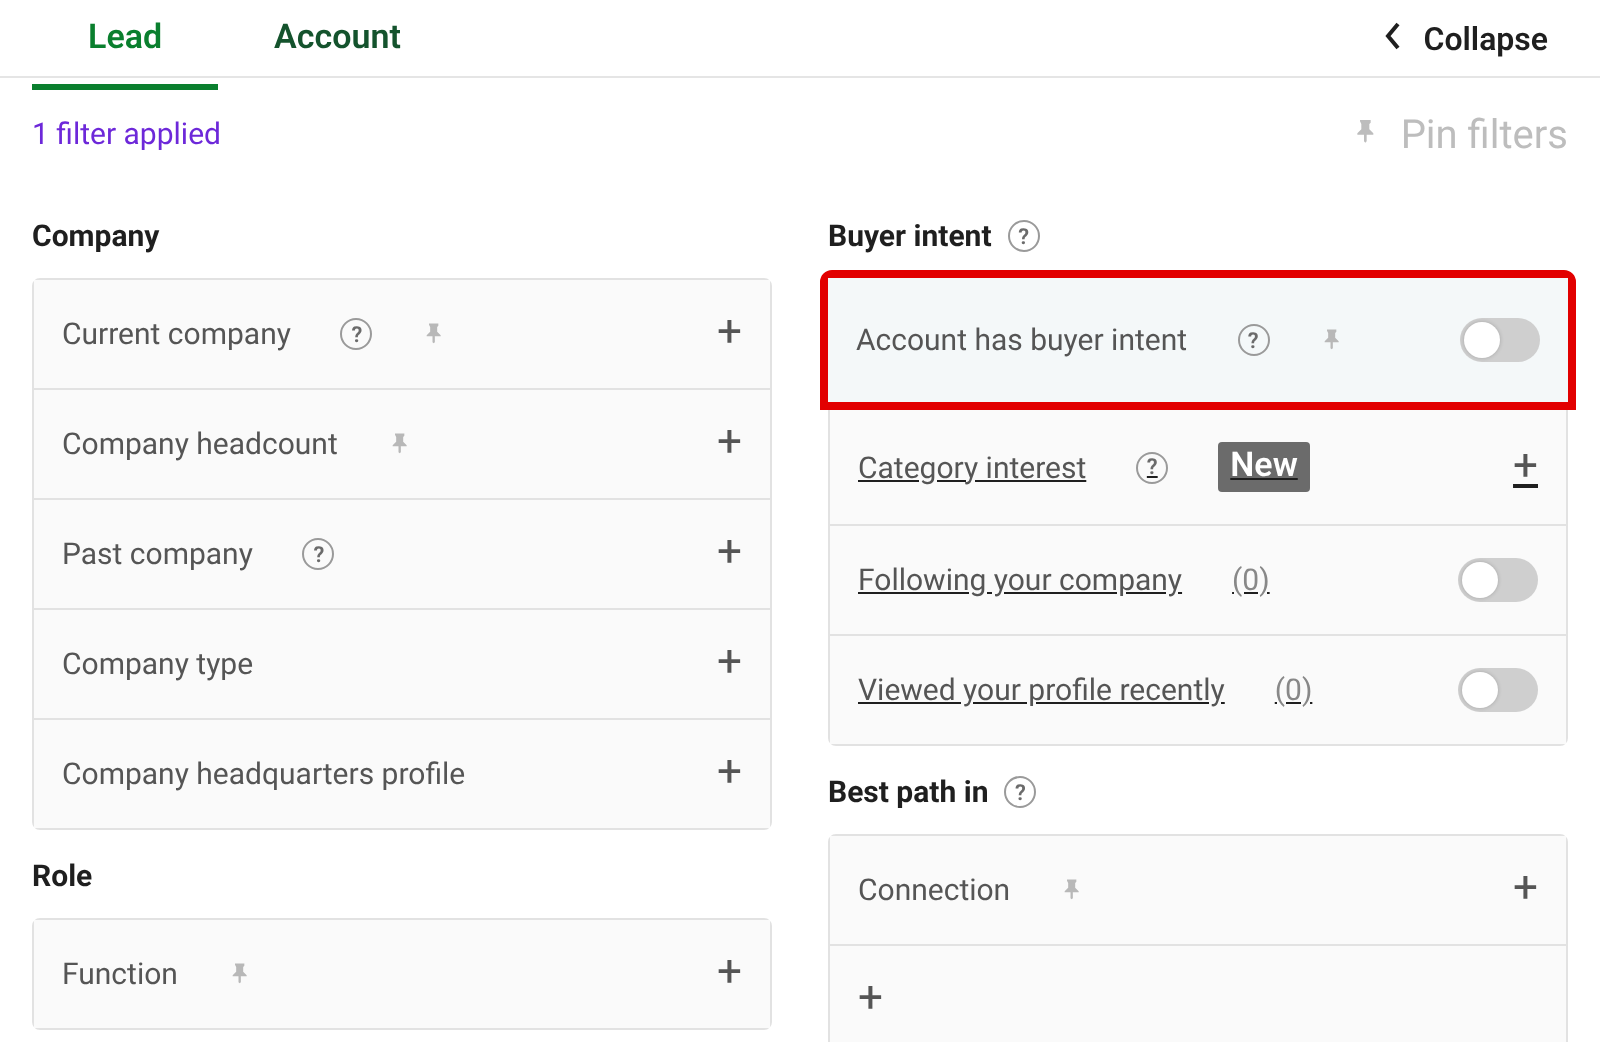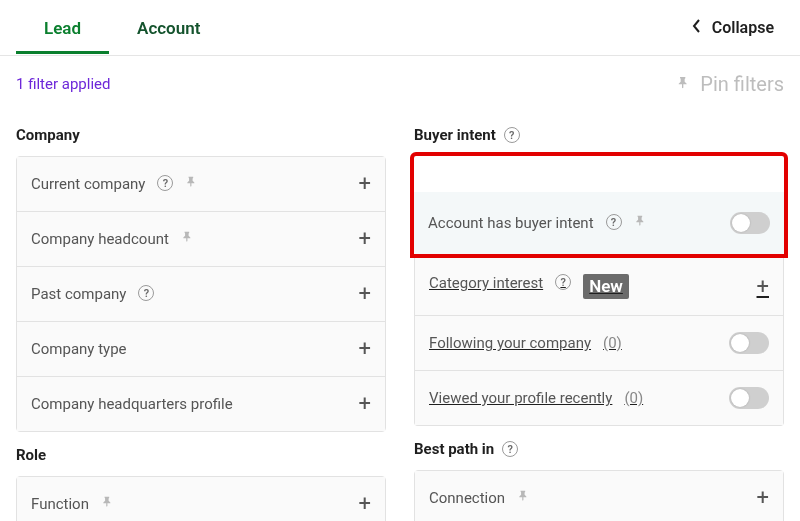--- a/index.html
+++ b/index.html
@@ -1,43 +1,43 @@
 <!DOCTYPE html>
 <html><head>
 <meta charset="utf-8">
 <style>
   * { box-sizing: border-box; margin: 0; padding: 0; }
   body { font-family: -apple-system, BlinkMacSystemFont, "Segoe UI", Roboto, Arial, sans-serif; color: #1f1f1f; background: #fff; width: 800px; height: 521px; overflow: hidden; }
-  .tabs { display: flex; align-items: center; padding: 0 16px; border-bottom: 1px solid #e5e5e5; height: 56px; }
+  .tabs { display: flex; align-items: center; padding: 0 16px; border-bottom: 1px solid #e5e5e5; height: 39px; }
   .tab { padding: 16px 28px; font-size: 17px; font-weight: 600; color: #14532d; cursor: pointer; }
   .tab.active { color: #0a7f2e; border-bottom: 3px solid #0a7f2e; padding-bottom: 13px; }
   .tabs-spacer { flex: 1; }
   .collapse { display: flex; align-items: flex-start; gap: 10px; font-size: 16px; font-weight: 600; color: #1f1f1f; cursor: pointer; padding-right: 10px; }
   .collapse svg { width: 10px; height: 14px; }
   .bar { display: flex; align-items: center; justify-content: space-between; padding: 16px 16px 6px 16px; font-size: 15px; }
   .bar .count { color: #6d28d9; }
   .pin-filters { display: flex; align-items: center; gap: 8px; color: #bdbdbd; cursor: pointer; font-size: 20px; }
   .pin-filters svg { width: 16px; height: 16px; }
   .cols { display: flex; gap: 28px; padding: 10px 16px 0 16px; }
   .col { flex: 1; min-width: 0; }
   .section-title { font-size: 15px; font-weight: 700; margin: 14px 0 12px 0; display: flex; align-items: center; gap: 8px; }
   .help-icon { display: inline-flex; align-items: center; justify-content: center; width: 16px; height: 16px; border: 1px solid #9a9a9a; border-radius: 50%; font-size: 11px; color: #6b6b6b; font-weight: 600; }
   .pin-icon { display:inline-flex; color:#b8b8b8; }
   .pin-icon svg { width:14px; height:14px; }
   .panel { border: 1px solid #e2e2e2; border-radius: 4px; background: #fafafa; }
   .row { border-bottom: 1px solid #e2e2e2; padding: 16px 14px; display: flex; align-items: center; gap: 10px; font-size: 15px; color: #555; background:#fafafa; cursor:pointer; }
   .row:last-child { border-bottom: none; }
-  .row .label { margin-right: auto; display:flex; align-items:flex-start; gap:12px; }
+  .row .label { margin-right: auto; display:flex; align-items:center; gap:25px; }
   .plus { font-size: 22px; color: #555; line-height: 1; }
   .count-suffix { color: #888; font-size: 15px; }
   .badge { background: #6b6b6b; color: #fff; font-size: 17px; font-weight: 600; padding: 2px 6px 3px 6px; border-radius: 2px; }
   .toggle { width: 40px; height: 22px; border-radius: 11px; background: #cfcfcf; position: relative; display: inline-block; }
   .toggle::after { content: ""; position: absolute; left: 2px; top: 2px; width: 18px; height: 18px; border-radius: 50%; background: #fff; box-shadow: 0 0 2px rgba(0,0,0,.2); }
   .highlight { border: 4px solid #e20000; border-radius: 6px 6px 0 0; margin: -4px -4px 0 -4px; }
-  .highlight .row { padding: 20px 14px; margin-top: 36px; }
+  .highlight .row { padding: 20px 14px; }
 </style>
 </head>
 <body>
 
 <div class="tabs">
   <div class="tab active">Lead</div>
   <div class="tab">Account</div>
   <div class="tabs-spacer"></div>
   <div class="collapse">
     <span>

